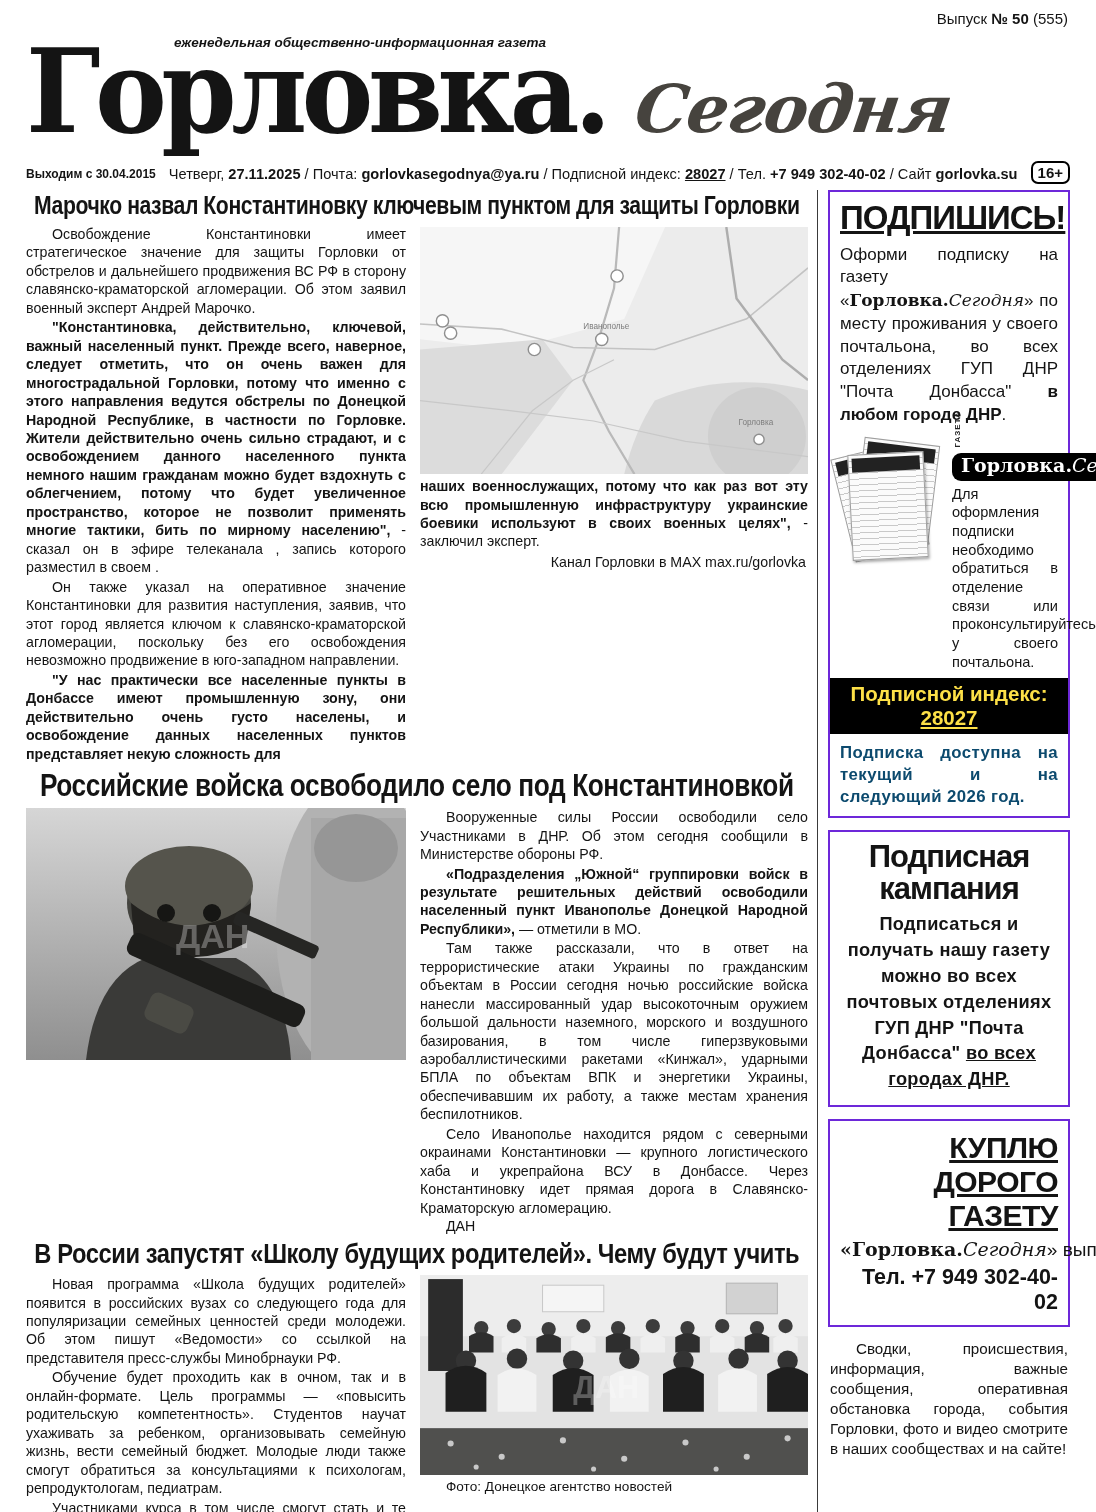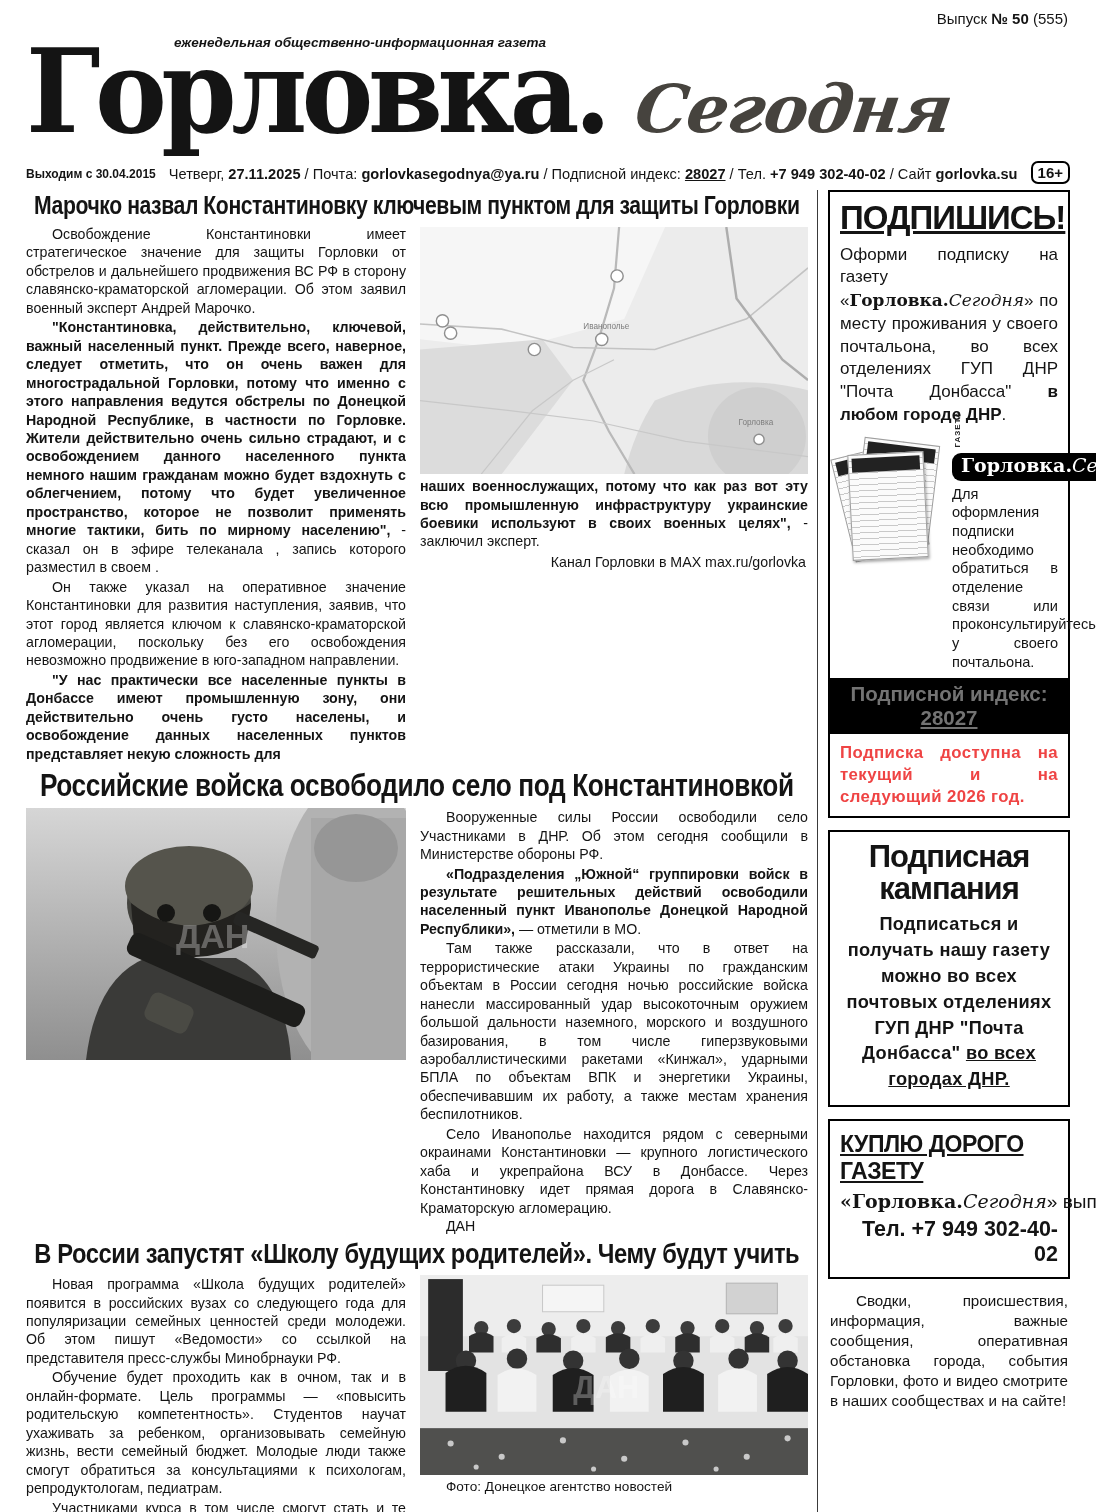--- a/index.html
+++ b/index.html
@@ -35,21 +35,21 @@
   p.body{font-size:14.2px;line-height:1.3;text-align:justify;margin:0 0 1px;text-indent:26px;}
   p.noind{text-indent:0;}
   .bold{font-weight:bold;}
   .byline-r{text-align:right;font-size:14.2px;margin:3px 2px 2px 0;}
   .byline-l{font-size:14.2px;text-indent:26px;margin:0;}
   .ph{display:block;width:100%;height:auto;background:#d9d9d9;}
   .ph-wrap{margin:2px 0 3px;}
   .caption{font-size:13.6px;margin:4px 0 17px;text-indent:26px;}
   .art{margin-bottom:6px;}
   
-  .sbox{border:2px solid #000000;padding:7px 10px 8px;margin-bottom:12px;}
+  .sbox{border:2px solid #6d28d9;padding:7px 10px 8px;margin-bottom:12px;}
   .sub-title{font-size:33px;font-weight:bold;text-align:center;text-decoration:underline;
              line-height:1.05;margin:2px 0 8px;letter-spacing:-1px;}
   .sub-p{font-size:17px;line-height:1.34;text-align:justify;margin:0 0 8px;}
   .sub-p .gs{font-family:"DejaVu Serif",serif;font-weight:bold;}
   .sub-p .gss{font-family:"DejaVu Serif",serif;font-style:italic;}
   .stack-row{display:flex;gap:8px;align-items:flex-start;margin-bottom:6px;}
   .stack{width:104px;height:128px;position:relative;flex:none;}
   .paper{position:absolute;background:#fbfbfb;border:1px solid #9e9e9e;width:74px;height:104px;
          background-image:repeating-linear-gradient(#fbfbfb 0 5px,#c9c9c9 5px 6px);}
   .paper.p1{left:2px;top:14px;transform:rotate(-14deg);}
@@ -57,29 +57,29 @@
   .paper.p3{left:10px;top:18px;transform:rotate(-3deg);box-shadow:1px 2px 3px rgba(0,0,0,.35);}
   .paper .phead{background:#222;height:14px;margin:3px 3px 2px;}
   .stack-right{flex:1;min-width:0;}
   .logo-badge{background:#000;color:#fff;border-radius:9px;padding:1px 9px 4px;display:inline-block;
               font-size:19px;white-space:nowrap;margin-bottom:4px;}
   .logo-badge .gs{font-family:"DejaVu Serif",serif;font-weight:bold;}
   .logo-badge .gss{font-family:"DejaVu Serif",serif;font-style:italic;}
   .gazeta-v{display:inline-block;transform:rotate(-90deg) translate(2px,0);font-size:8px;font-weight:bold;
             letter-spacing:1px;width:10px;vertical-align:middle;color:#222;}
   .stack-note{font-size:14.6px;line-height:1.28;text-align:justify;margin:0;}
-  .index-bar{background:#000;color:#737373;font-weight:bold;font-size:20.5px;text-align:center;
+  .index-bar{background:#000;color:#fde047;font-weight:bold;font-size:20.5px;text-align:center;
              padding:4px 2px;margin:7px -10px 8px;}
   .index-bar .u{text-decoration:underline;}
-  .avail{font-weight:bold;color:#ef4444;font-size:16.8px;line-height:1.3;text-align:justify;margin:0;letter-spacing:.4px;}
+  .avail{font-weight:bold;color:#0c4a6e;font-size:16.8px;line-height:1.3;text-align:justify;margin:0;letter-spacing:.4px;}
   .camp-title{font-size:31px;font-weight:bold;text-align:center;line-height:1.02;margin:2px 0 8px;letter-spacing:-1px;}
   .camp-title .u{text-decoration:underline;}
   .camp-body{font-weight:bold;font-size:18.2px;text-align:center;line-height:1.42;margin:0 0 4px;letter-spacing:.3px;}
   .camp-body .u{text-decoration:underline;}
-  .buy-title{font-size:23px;font-weight:bold;text-decoration:underline;text-align:left;margin:3px 0 5px;letter-spacing:-.5px;}
+  .buy-title{font-size:30px;font-weight:bold;text-decoration:underline;text-align:right;margin:3px 0 5px;letter-spacing:-.5px;}
   .buy-l1{font-size:19px;text-align:center;margin:0 0 4px;white-space:nowrap;}
   .buy-l1 .gs{font-family:"DejaVu Serif",serif;font-weight:bold;}
   .buy-l1 .gss{font-family:"DejaVu Serif",serif;font-style:italic;}
   .buy-l2{font-size:17.5px;font-weight:bold;text-align:center;margin:0 0 5px;}
   .buy-l2 .u{text-decoration:underline;}
   .buy-tel{font-size:21.5px;font-weight:bold;text-align:right;margin:0 0 2px;}
   .promo{font-size:15.2px;line-height:1.32;text-align:justify;margin:2px 2px 12px;text-indent:26px;}
   
   svg text{font-family:"Liberation Sans",sans-serif;}
 </style>

